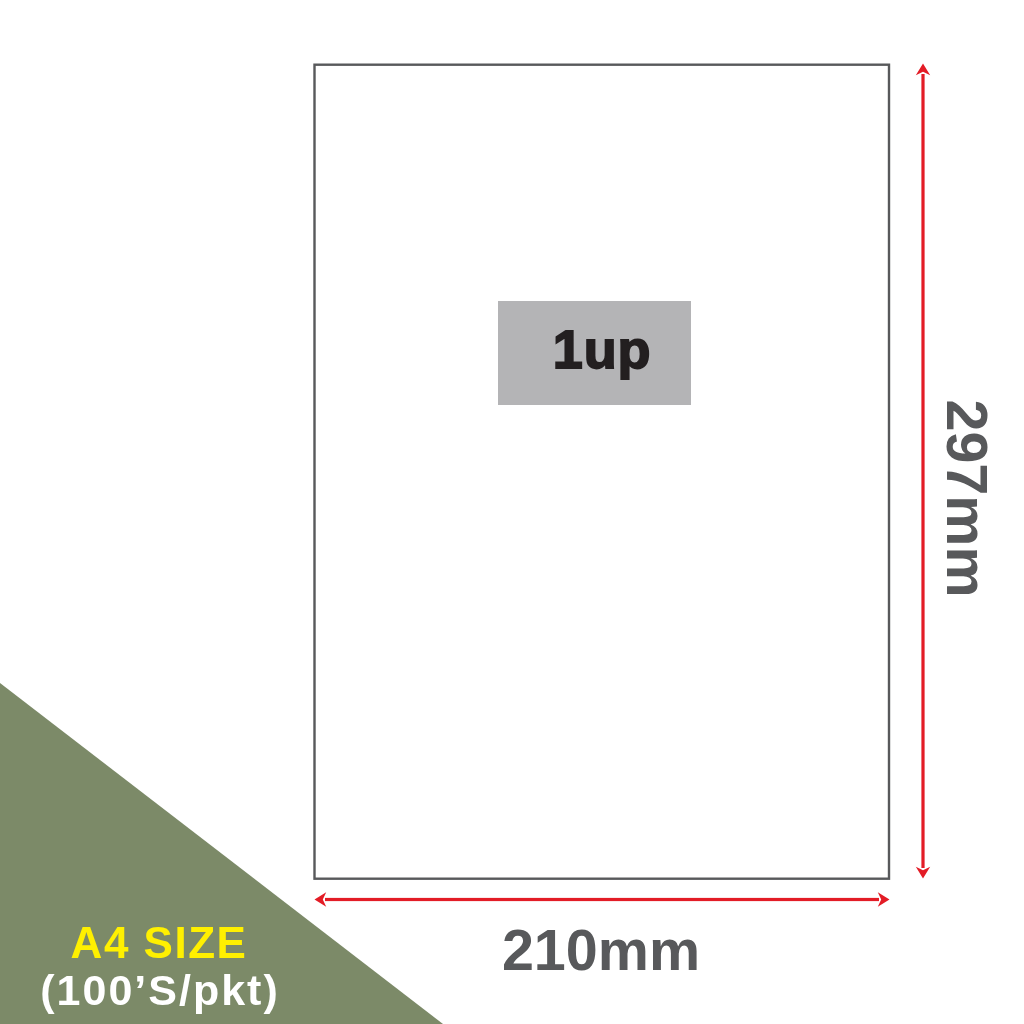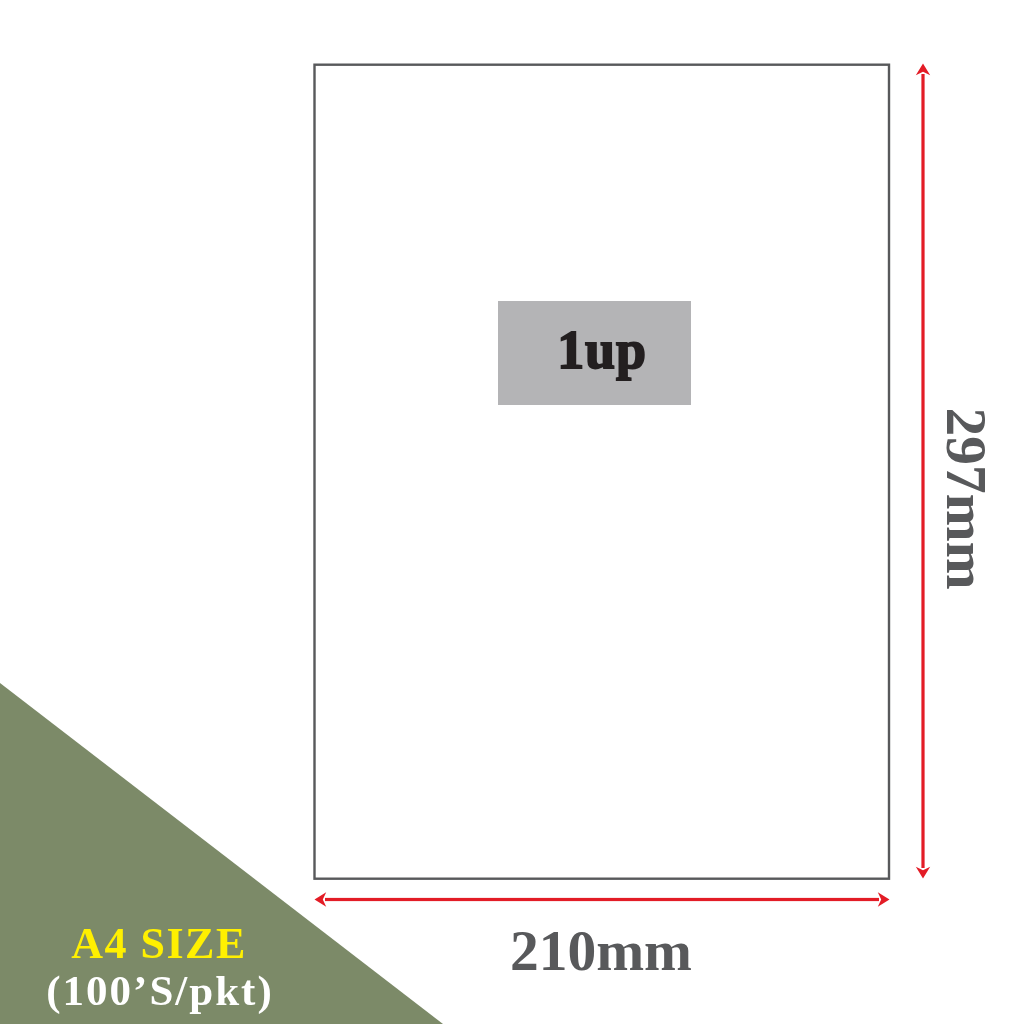--- a/index.html
+++ b/index.html
@@ -1,17 +1,17 @@
 <!DOCTYPE html>
 <html><head>
 <meta charset="utf-8">
 <style>
   html,body{margin:0;padding:0;background:#ffffff;}
   .stage{position:relative;width:1024px;height:1024px;overflow:hidden;background:#ffffff;
-         font-family:Liberation Serif, serif;}
+         font-family:Liberation Sans, sans-serif;}
 </style>
 </head>
 <body>
 <div class="stage">
 <svg width="1024" height="1024" viewBox="0 0 1024 1024" xmlns="http://www.w3.org/2000/svg">
 
   <rect x="0" y="0" width="1024" height="1024" fill="#ffffff"></rect>
 
   <rect x="314.5" y="64.7" width="574.5" height="814" fill="#ffffff" stroke="#58595b" stroke-width="2.4"></rect>
 

